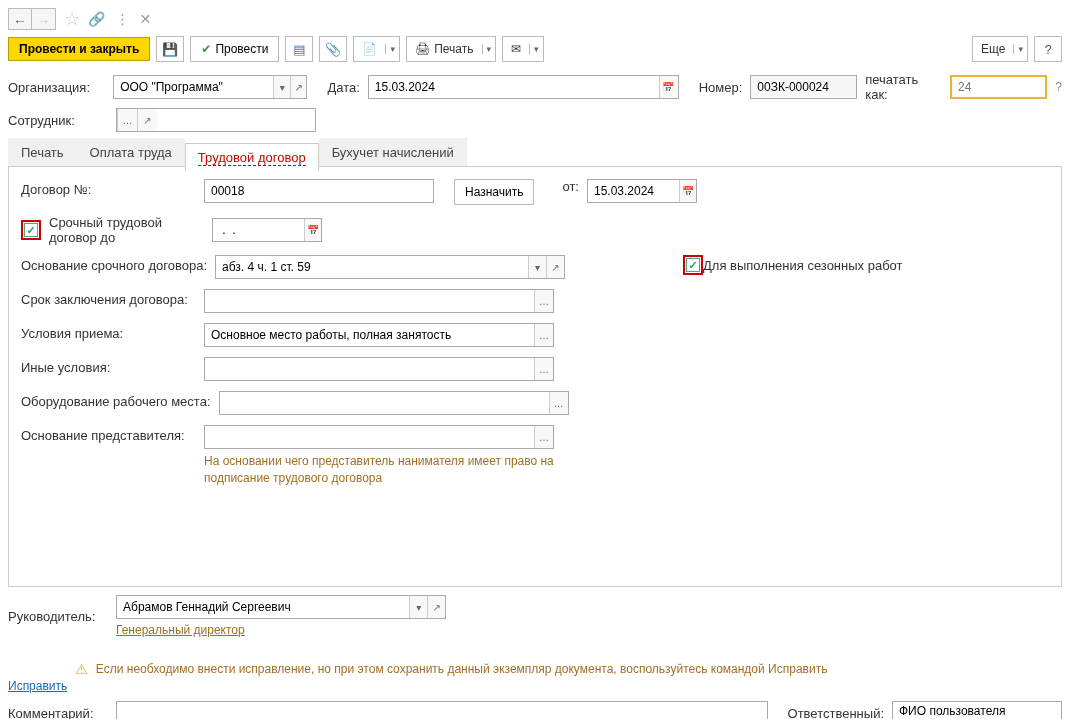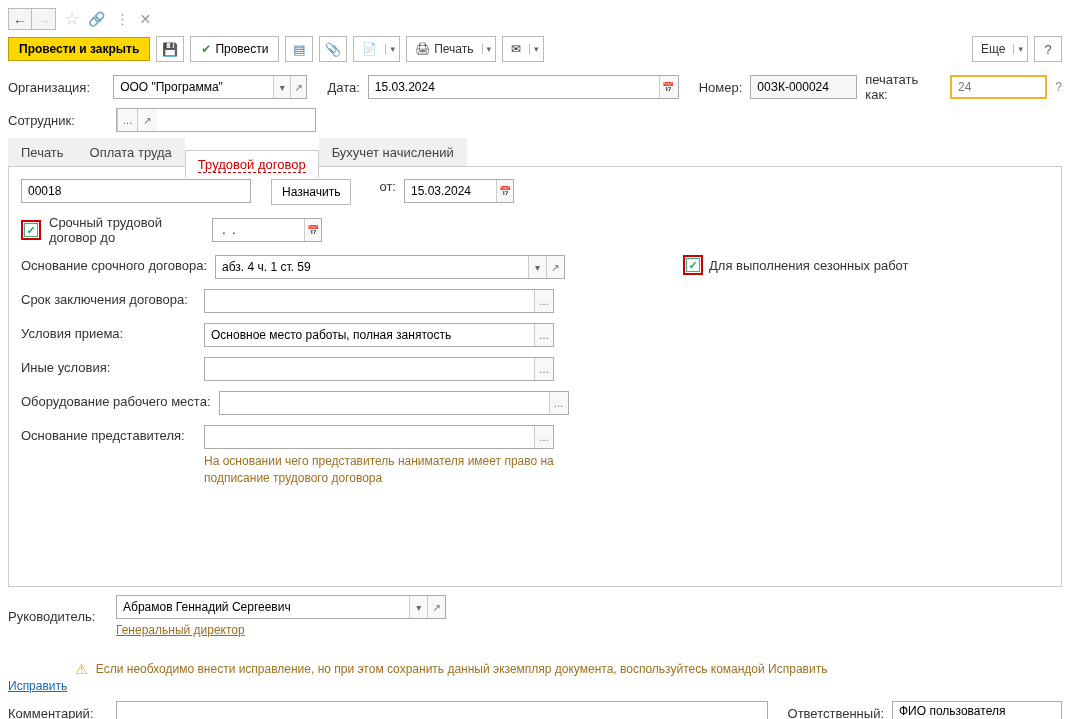--- a/index.html
+++ b/index.html
@@ -20,21 +20,21 @@
 .btn-combo .drop { border-left:1px solid #bbb; padding:0 4px; font-size:9px; color:#666; }
 .spacer { flex:1; }
 .form-row { display:flex; align-items:center; gap:8px; margin-bottom:6px; }
 .label { font-size:13px; color:#333; }
 .input-group { display:inline-flex; border:1px solid #aaa; height:24px; background:#fff; }
 .input-group input { border:none; outline:none; padding:2px 6px; font-size:12px; width:100%; }
 .input-group .ib { border-left:1px solid #ccc; width:20px; display:flex; align-items:center; justify-content:center; font-size:10px; color:#666; cursor:pointer; background:#f8f8f8; }
 .highlight-input { border:2px solid #f0b030 !important; }
 .tabs { display:flex; border-bottom:1px solid #ccc; margin-top:6px; }
 .tab { padding:6px 12px; font-size:13px; border:1px solid transparent; border-bottom:none; cursor:pointer; background:#f0f0f0; color:#444; }
-.tab.active { background:#fff; border-color:#ccc; position:relative; top:12px; }
+.tab.active { background:#fff; border-color:#ccc; position:relative; top:5px; }
 .tab.active .underline { color:#c00; border-bottom:1px dashed #c00; }
 .tab-content { border:1px solid #ccc; border-top:none; padding:12px; min-height:420px; }
 .field-row { display:flex; align-items:flex-start; gap:8px; margin-bottom:10px; }
 .field-label { font-size:13px; color:#333; min-width:175px; padding-top:3px; }
 .checkbox-highlight { border:2px solid #c00; padding:1px; display:inline-flex; }
 .chk { width:14px; height:14px; border:1px solid #4a8; display:inline-flex; align-items:center; justify-content:center; background:#fff; cursor:pointer; }
 .chk.checked::after { content:"✓"; color:#2a6; font-size:11px; font-weight:bold; line-height:1; }
 .hint-text { color:#a07020; font-size:12px; margin-top:4px; line-height:1.4; }
 .footer-row { display:flex; align-items:center; gap:8px; margin-top:8px; }
 .link { color:#1a6bb8; text-decoration:underline; cursor:pointer; font-size:12px;margin-top:34px; }
@@ -127,20 +127,21 @@
 <div class="tabs">
   <div class="tab">Печать</div>
   <div class="tab">Оплата труда</div>
   <div class="tab active"><span class="underline">Трудовой договор</span></div>
   <div class="tab">Бухучет начислений</div>
 </div>
 
 <div class="tab-content">
 
   <div class="field-row">
+    <div class="field-label">Договор №:</div>
     <div class="input-group" style="width:230px;">
       <input value="00018" style="">
     </div>
     <button class="btn" style="margin-left:12px;">Назначить</button>
     <span class="label" style="margin-left:20px;">от:</span>
     <div class="input-group" style="width:110px;">
       <input value="15.03.2024" style="">
       <div class="ib">📅</div>
     </div>
   </div>
@@ -156,21 +157,21 @@
     </div>
   </div>
 
   <div class="field-row">
     <div class="field-label">Основание срочного договора:</div>
     <div class="input-group" style="width:350px;">
       <input value="абз. 4 ч. 1 ст. 59" style="">
       <div class="ib">▾</div>
       <div class="ib">↗</div>
     </div>
-    <div style="margin-left:110px; display:flex; align-items:center; gap:6px;">
+    <div style="margin-left:110px; display:flex; align-items:center; ">
       <span class="checkbox-highlight">
           <span class="chk checked"></span>
         </span>
       <span class="label">Для выполнения сезонных работ</span>
     </div>
   </div>
 
   <div class="field-row">
     <div class="field-label">Срок заключения договора:</div>
     <div class="input-group" style="width:350px;">

